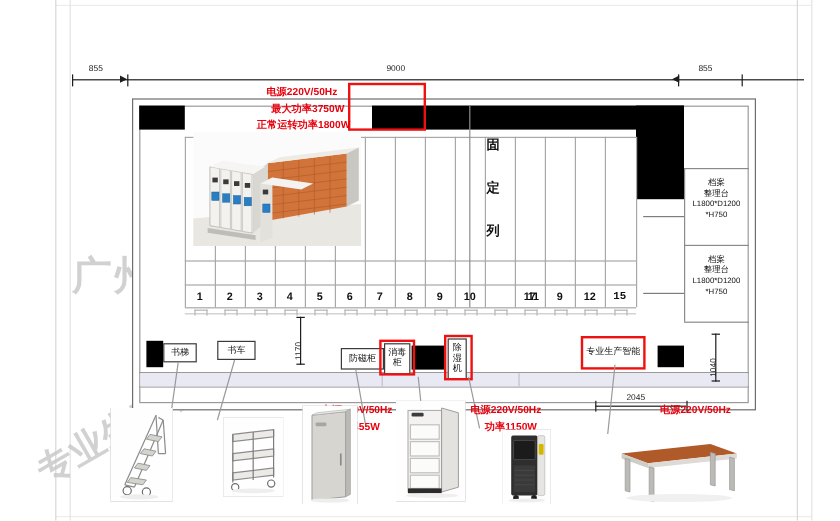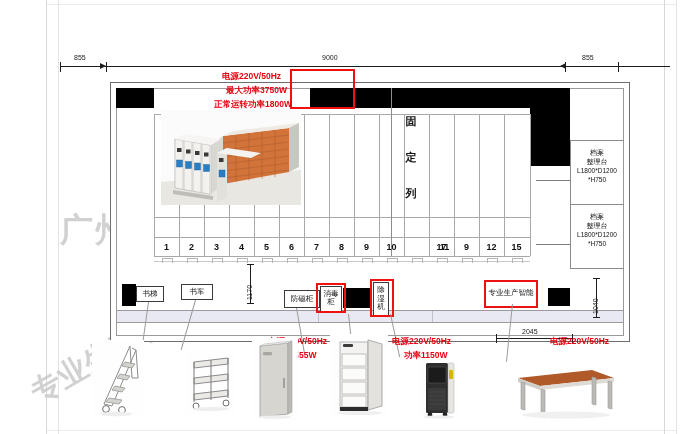--- a/index.html
+++ b/index.html
@@ -213,21 +213,21 @@
         <div class="cellnum" style="left: 319px; top: 190px; width: 25px;">10</div>
         <div style="position: absolute; left: 327px; top: 206px; width: 9px; height: 4px; border-top: 1px solid rgb(181, 181, 181); border-left: 1px solid rgb(181, 181, 181); border-right: 1px solid rgb(181, 181, 181);"></div>
         <div class="cellnum" style="left: 344px; top: 190px; width: 25px; margin-left: 28px;">11</div>
         <div style="position: absolute; left: 352px; top: 206px; width: 9px; height: 4px; border-top: 1px solid rgb(181, 181, 181); border-left: 1px solid rgb(181, 181, 181); border-right: 1px solid rgb(181, 181, 181);"></div>
         <div class="cellnum" style="left: 369px; top: 190px; width: 25px;">17</div>
         <div style="position: absolute; left: 377px; top: 206px; width: 9px; height: 4px; border-top: 1px solid rgb(181, 181, 181); border-left: 1px solid rgb(181, 181, 181); border-right: 1px solid rgb(181, 181, 181);"></div>
         <div class="cellnum" style="left: 394px; top: 190px; width: 25px;">9</div>
         <div style="position: absolute; left: 402px; top: 206px; width: 9px; height: 4px; border-top: 1px solid rgb(181, 181, 181); border-left: 1px solid rgb(181, 181, 181); border-right: 1px solid rgb(181, 181, 181);"></div>
         <div class="cellnum" style="left: 419px; top: 190px; width: 25px;">12</div>
         <div style="position: absolute; left: 427px; top: 206px; width: 9px; height: 4px; border-top: 1px solid rgb(181, 181, 181); border-left: 1px solid rgb(181, 181, 181); border-right: 1px solid rgb(181, 181, 181);"></div>
-        <div class="cellnum" style="left: 444px; top: 190px; width: 25px;">15</div>
+        <div class="cellnum" style="left: 444px; top: 190px; width: 25px; font-family: Liberation Mono, monospace;">15</div>
         <div style="position: absolute; left: 452px; top: 206px; width: 9px; height: 4px; border-top: 1px solid rgb(181, 181, 181); border-left: 1px solid rgb(181, 181, 181); border-right: 1px solid rgb(181, 181, 181);"></div>
       </div>
 
     <div class="red-box" style="left:230px;top:17px;width:65px;height:40px;"></div>
 
     <div class="red-txt" style="left:162px;top:19px;">电源220V/50Hz</div>
     <div class="red-txt" style="left:166px;top:33px;">最大功率3750W</div>
     <div class="red-txt" style="left:154px;top:47px;">正常运转功率1800W</div>
 
     <div class="thin-h" style="left:510px;top:88px;width:54px;background:#8a8a8a;"></div>

